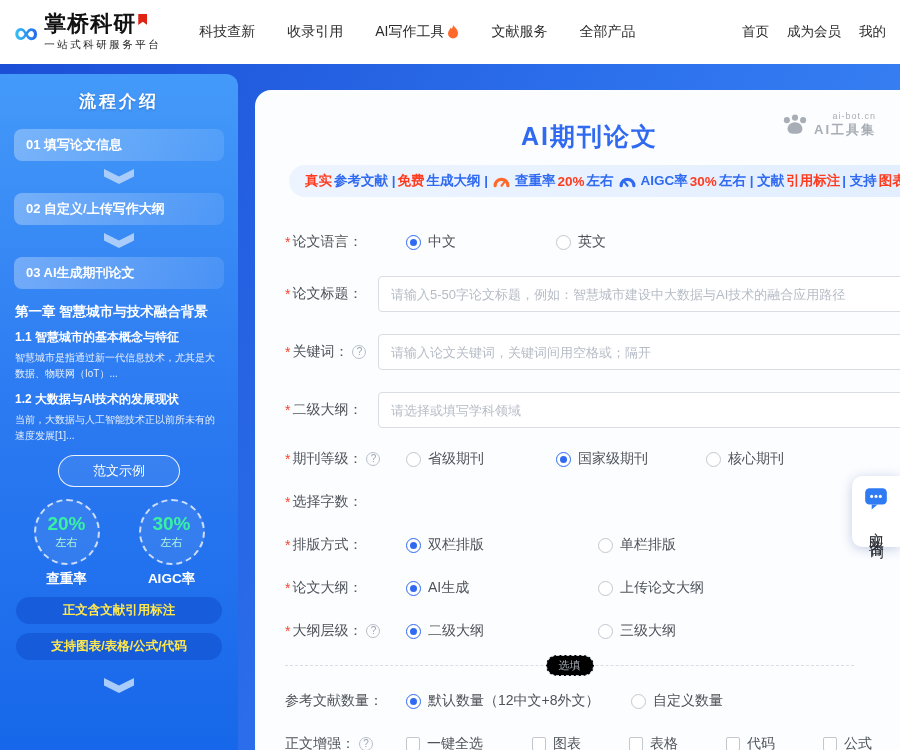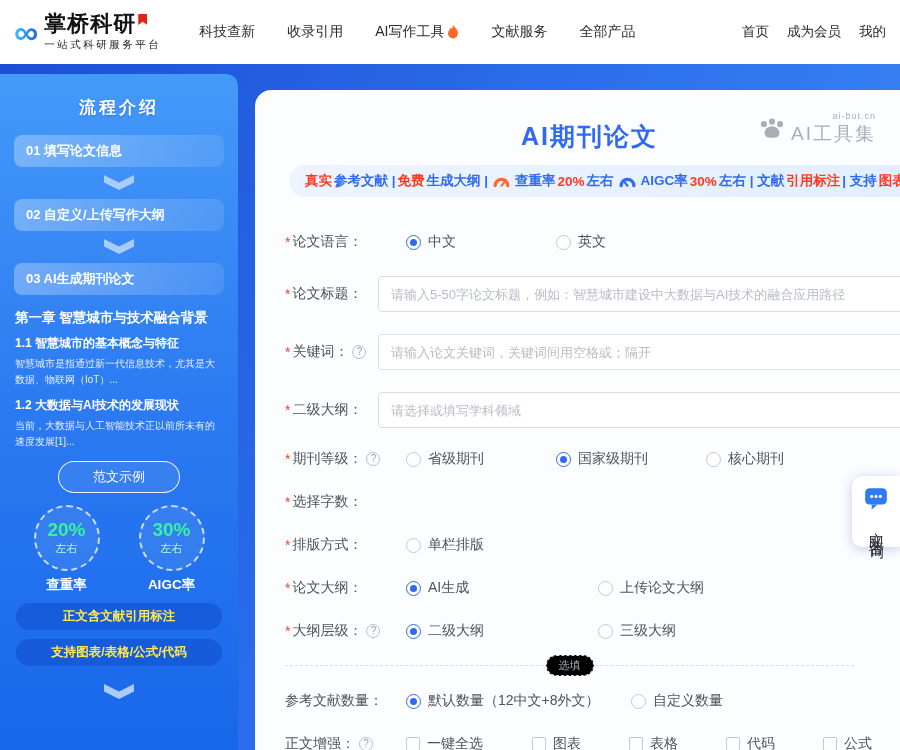--- a/index.html
+++ b/index.html
@@ -19,21 +19,21 @@
   .nav-right { margin-left:auto; display:flex; gap:18px; }
   .nav-right a { font-size:13.5px; color:#2b2b2b; text-decoration:none; white-space:nowrap; cursor:pointer; }
 
   
   .blue-zone { position:relative; height:686px;
     background:linear-gradient(115deg,#1b4fd6 0%, #2e73ee 55%, #3f8bf5 100%); }
 
   
   .sidebar { position:absolute; left:0; top:10px; bottom:0; width:238px;
     background:linear-gradient(180deg,#449af9 0%, #2e7cf2 45%, #1767ea 100%);
-    border-top-right-radius:12px; padding-top:22px; overflow:hidden; }
+    border-top-right-radius:12px; padding-top:16px; overflow:hidden; }
   .sb-title { text-align:center; color:#fff; font-size:17px; font-weight:bold; letter-spacing:3px; margin-bottom:16px; text-shadow:0 1px 2px rgba(0,40,120,.3); }
   .step { margin:0 14px 8px; padding:7px 12px; border-radius:8px; color:#fff; font-weight:bold; font-size:13px;
     background:linear-gradient(90deg,rgba(255,255,255,.30),rgba(255,255,255,.10)); cursor:pointer; }
   .chev { width:30px; height:15px; margin:7px auto 9px; background:#a9ccfb;
     clip-path:polygon(0 0,50% 50%,100% 0,100% 50%,50% 100%,0 50%); }
   .sb-chapter { margin:14px 15px 8px; color:#fff; font-weight:bold; font-size:13.5px; }
   .sb-sec-title { margin:0 15px 4px; color:#fff; font-weight:bold; font-size:12px; }
   .sb-sec-text { margin:0 15px 10px; color:rgba(255,255,255,.88); font-size:10px; line-height:1.55; }
   .sample-btn { display:block; width:122px; margin:12px auto 4px; padding:6px 0; text-align:center;
     border:1px solid rgba(255,255,255,.9); border-radius:16px; color:#fff; font-size:13px; background:rgba(255,255,255,.08); cursor:pointer; }
@@ -46,21 +46,21 @@
   .badge-approx { font-size:11px; color:#b9fcdd; }
   .badge-label { margin-top:5px; color:#fff; font-weight:bold; font-size:13.5px; }
   .sb-tag { margin:9px 16px 0; padding:5px 0; text-align:center; border-radius:15px;
     background:rgba(10,64,190,.38); color:#ffe84d; font-weight:bold; font-size:12.5px; }
 
   
   .card { position:absolute; left:255px; top:26px; right:-24px; bottom:-20px;
     background:#fcfdff; border-radius:16px; padding:16px 0 0 30px; }
   .watermark { position:absolute; top:8px; right:48px; display:flex; align-items:center; gap:6px; color:#a8aeb6;margin-top:13px; }
   .wm-site { font-size:9px; letter-spacing:1px; text-align:right; }
-  .wm-name { font-size:19px; font-weight:normal; letter-spacing:2px; }
+  .wm-name { font-size:13px; font-weight:bold; letter-spacing:2px; }
   .page-title { text-align:center; font-size:25px; font-weight:bold; color:#2f6af0; letter-spacing:2px; margin:14px 30px 0 0; }
   .feature-strip { margin:12px 0 0 4px; padding:7px 16px; border-radius:19px; white-space:nowrap; overflow:hidden;
     background:linear-gradient(90deg,#edf4ff,#e2eeff); font-size:13.5px; font-weight:bold; display:flex; align-items:center; gap:2px; }
   .seg-blue { color:#2f6af0; } .seg-red { color:#ff3b1f; }
   .gauge { margin:0 3px; flex:none; }
 
   
   .form { margin-top:36px; font-size:14px; color:#4e5359; }
   .frow { display:flex; align-items:center; margin-bottom:25px; min-height:17px; }
   .frow.inrow { margin-bottom:22px; }
@@ -277,20 +277,24 @@
         </div>
       </div>
 
       <div class="frow">
         <div class="flabel">
           <span class="req">*</span>
           <span>排版方式：</span>
         </div>
         <div class="fopts">
           <label class="opt w192">
+              <i class="rd on"></i>
+              <span>双栏排版</span>
+            </label>
+          <label class="opt w192">
               <i class="rd"></i>
               <span>单栏排版</span>
             </label>
         </div>
       </div>
 
       <div class="frow">
         <div class="flabel">
           <span class="req">*</span>
           <span>论文大纲：</span>

